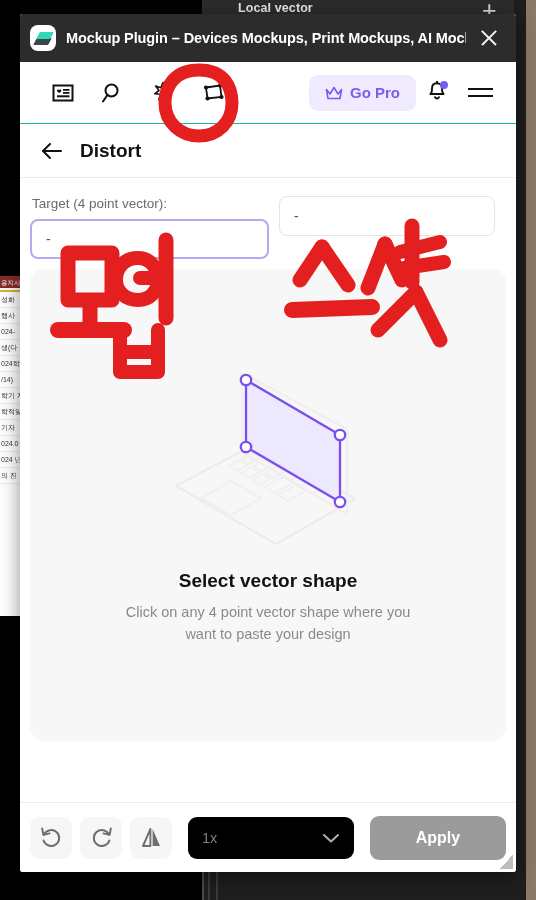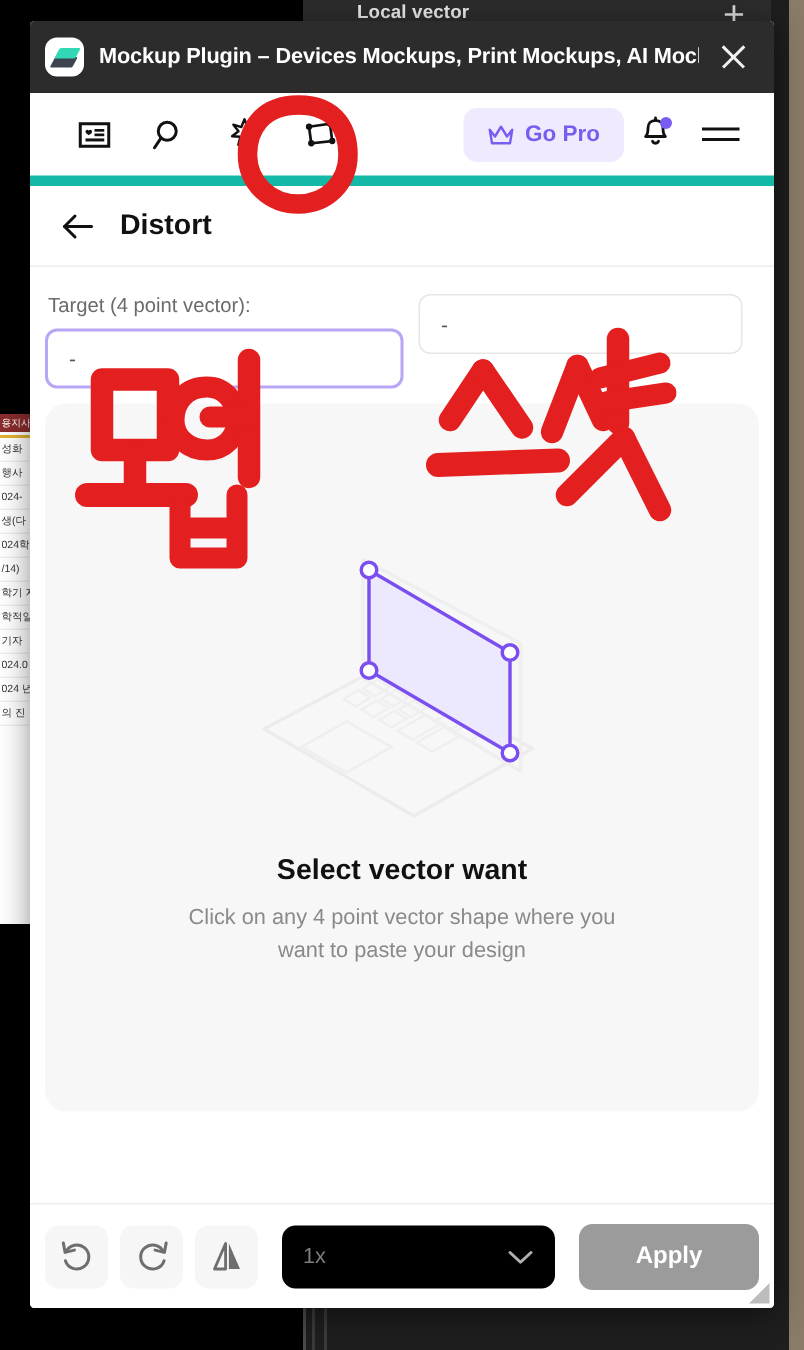--- a/index.html
+++ b/index.html
@@ -70,21 +70,21 @@
     width:26px;height:26px;flex:none;position:relative;cursor:pointer;
   }
   .close-btn:before,.close-btn:after{
     content:"";position:absolute;left:3px;top:12px;width:20px;height:1.7px;background:#f2f2f2;
   }
   .close-btn:before{transform:rotate(45deg);} .close-btn:after{transform:rotate(-45deg);}
 
   
   .toolbar {
     height:62px; display:flex; align-items:center; padding:0 14px 0 18px; gap:0;
-    background:#fff; border-bottom:7px solid #14b8a6;
+    background:#fff; border-bottom:1px solid #14b8a6;
   }
   .tool-ic { width:50px;height:40px;display:flex;align-items:center;justify-content:center;cursor:pointer; }
   .spacer{flex:1;}
   .gopro {
     display:flex;align-items:center;gap:7px;background:#efeafd;color:#7b5cf0;
     border-radius:9px;height:36px;padding:0 16px;font-size:15px;font-weight:700;cursor:pointer;
   }
   .bell { width:42px;height:40px;display:flex;align-items:center;justify-content:center;position:relative;cursor:pointer;}
   .bell .dot{position:absolute;right:10px;top:8px;width:8px;height:8px;border-radius:50%;background:#7b5cf0;}
   .burger{width:44px;height:40px;display:flex;flex-direction:column;justify-content:center;gap:5px;align-items:center;cursor:pointer;}
@@ -123,21 +123,21 @@
   .footer{
     position:absolute;left:0;bottom:0;width:496px;height:70px;background:#fff;
     border-top:1px solid #ededed;display:flex;align-items:center;padding:0 10px;gap:8px;
   }
   .fbtn{width:42px;height:42px;border-radius:9px;background:#f6f6f7;display:flex;align-items:center;justify-content:center;cursor:pointer;}
   .zoom-sel{
     margin-left:8px;flex:1;height:42px;border-radius:9px;background:#000000;display:flex;
     align-items:center;justify-content:space-between;padding:0 14px;font-size:14.5px;color:#7d7d7d;cursor:pointer;
   }
   .apply{
-    width:120px;height:44px;border-radius:9px;background:#9b9b9b;color:#fff;
+    width:136px;height:44px;border-radius:9px;background:#9b9b9b;color:#fff;
     font-size:16px;font-weight:700;display:flex;align-items:center;justify-content:center;
     margin-left:8px;cursor:pointer;
   }
   .grip{position:absolute;right:3px;bottom:3px;width:14px;height:14px;
     background:linear-gradient(135deg,transparent 50%,#bdbdbd 50%);}
 
   
   .annot{position:absolute;left:0;top:0;width:536px;height:900px;pointer-events:none;}
 </style>
 </head>
@@ -283,21 +283,21 @@
         </g>
 
         <path d="M99 17 L204 73 L204 158 L99 96 Z" fill="none" stroke="#efefef" stroke-width="2.4" stroke-linejoin="round"></path>
 
         <path d="M103 24 L197 79 L197 146 L103 91 Z" fill="#ece8fd" stroke="#7b4ef0" stroke-width="2.3" stroke-linejoin="round"></path>
         <circle cx="103" cy="24" r="5.2" fill="#fff" stroke="#7b4ef0" stroke-width="2.3"></circle>
         <circle cx="197" cy="79" r="5.2" fill="#fff" stroke="#7b4ef0" stroke-width="2.3"></circle>
         <circle cx="197" cy="146" r="5.2" fill="#fff" stroke="#7b4ef0" stroke-width="2.3"></circle>
         <circle cx="103" cy="91" r="5.2" fill="#fff" stroke="#7b4ef0" stroke-width="2.3"></circle>
       </svg>
-      <div class="card-title">Select vector want</div>
+      <div class="card-title">Select vector shape</div>
       <div class="card-sub">Click on any 4 point vector shape where you want to paste your design</div>
     </div>
 
     <div class="footer">
       <div class="fbtn">
         <svg width="25" height="25" viewBox="0 0 25 25">
           <path d="M5 9.5 A8 8 0 1 1 4.6 15.5" fill="none" stroke="#6e6e6e" stroke-width="2" stroke-linecap="round"></path>
           <polyline points="3.2,3.6 4.4,9.9 10.6,8.4" fill="none" stroke="#6e6e6e" stroke-width="2" stroke-linecap="round" stroke-linejoin="round"></polyline>
         </svg>
       </div>

